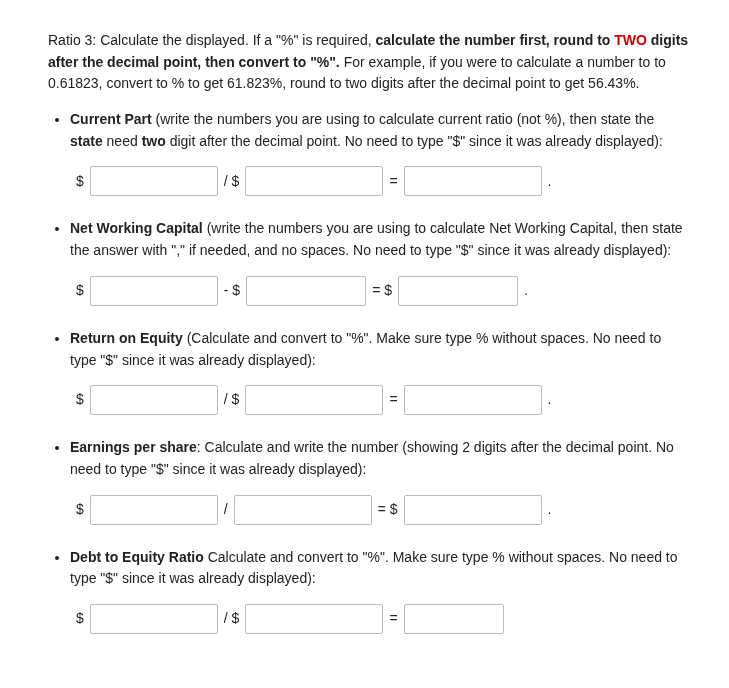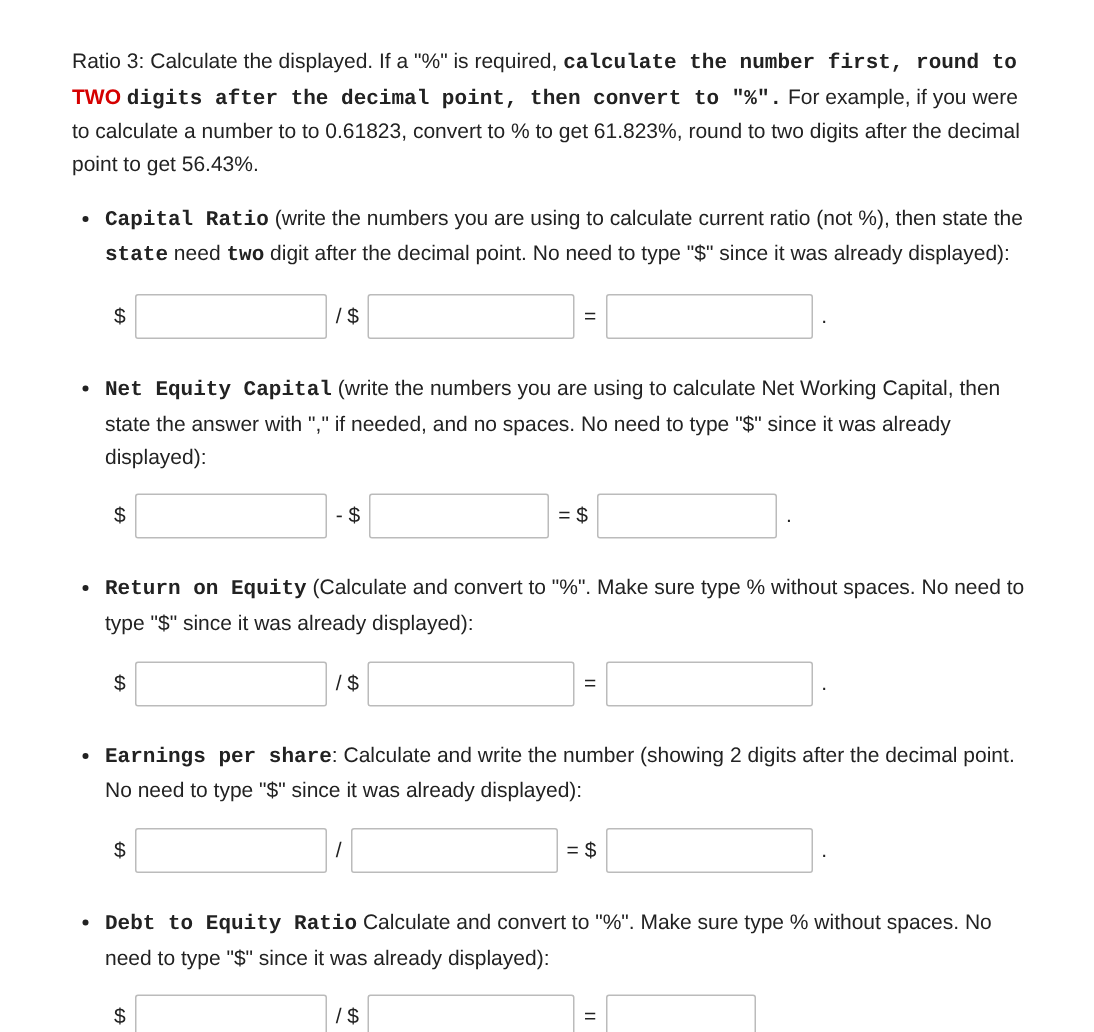--- a/index.html
+++ b/index.html
@@ -13,21 +13,21 @@
   .page {
     width: 729px;
     box-sizing: border-box;
     padding: 30px 40px 40px 48px;
     line-height: 1.55;
   }
   .intro {
     margin-bottom: 14px;
   }
   .red { color: #d50000; font-weight: bold; }
-  b { font-weight: bold; font-family: Liberation Mono, monospace; }
+  b { font-weight: bold; }
   ul {
     list-style: disc;
     padding-left: 22px;
     margin: 0;
   }
   li {
     margin-bottom: 8px;
   }
   .row {
     display: flex;
@@ -63,40 +63,40 @@
     <span>Calculate the displayed. If a "%" is required,</span>
     <b>calculate the number first, round to</b>
     <span class="red">TWO</span>
     <b>digits after the decimal point, then convert to "%".</b>
     <span>For example, if you were to calculate a number to to 0.61823, convert to % to get 61.823%, round to two digits after the decimal point to get 56.43%.</span>
   </div>
 
   <ul>
 
     <li>
-      <b>Capital Ratio</b>
+      <b>Current Part</b>
       <span>(write the numbers you are using to calculate current ratio (not %), then state the</span>
       <b>state</b>
       <span>need</span>
       <b>two</b>
       <span>digit after the decimal point. No need to type "$" since it was already displayed):</span>
 
       <div class="row">
         <span class="sym">$</span>
         <input class="field w-a" style="">
         <span class="sym">/ $</span>
         <input class="field w-b" style="">
         <span class="sym">=</span>
         <input class="field w-b" style="">
         <span class="sym">.</span>
       </div>
     </li>
 
     <li>
-      <b>Net Equity Capital</b>
+      <b>Net Working Capital</b>
       <span>(write the numbers you are using to calculate Net Working Capital, then state the answer with "," if needed, and no spaces. No need to type "$" since it was already displayed):</span>
 
       <div class="row">
         <span class="sym">$</span>
         <input class="field w-a" style="">
         <span class="sym">- $</span>
         <input class="field w-c" style="">
         <span class="sym">= $</span>
         <input class="field w-c" style="">
         <span class="sym">.</span>

